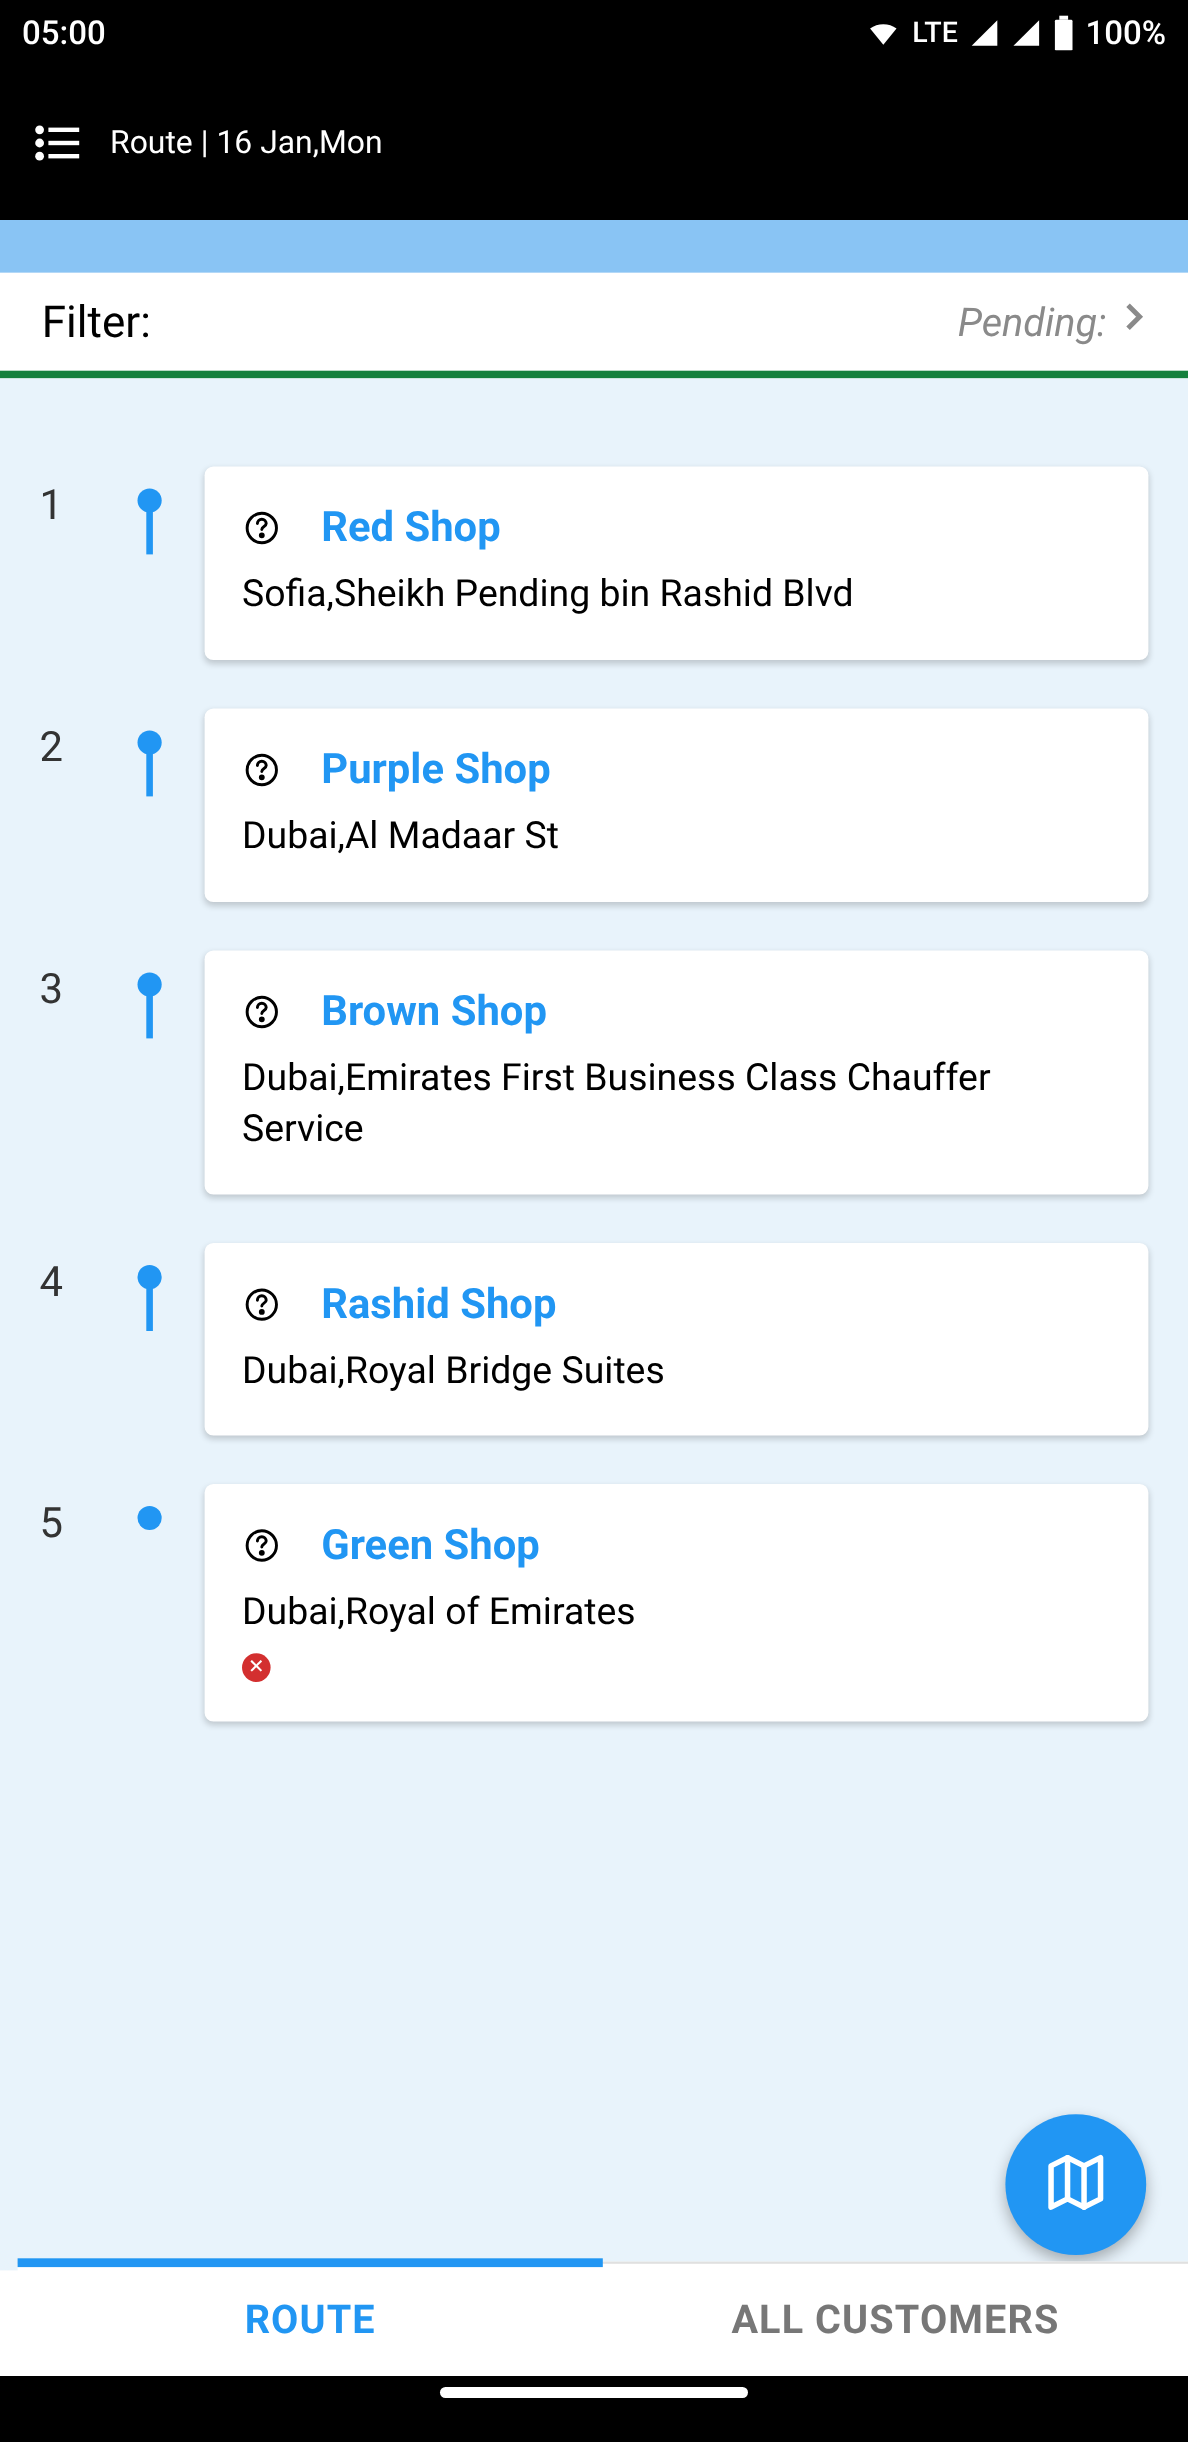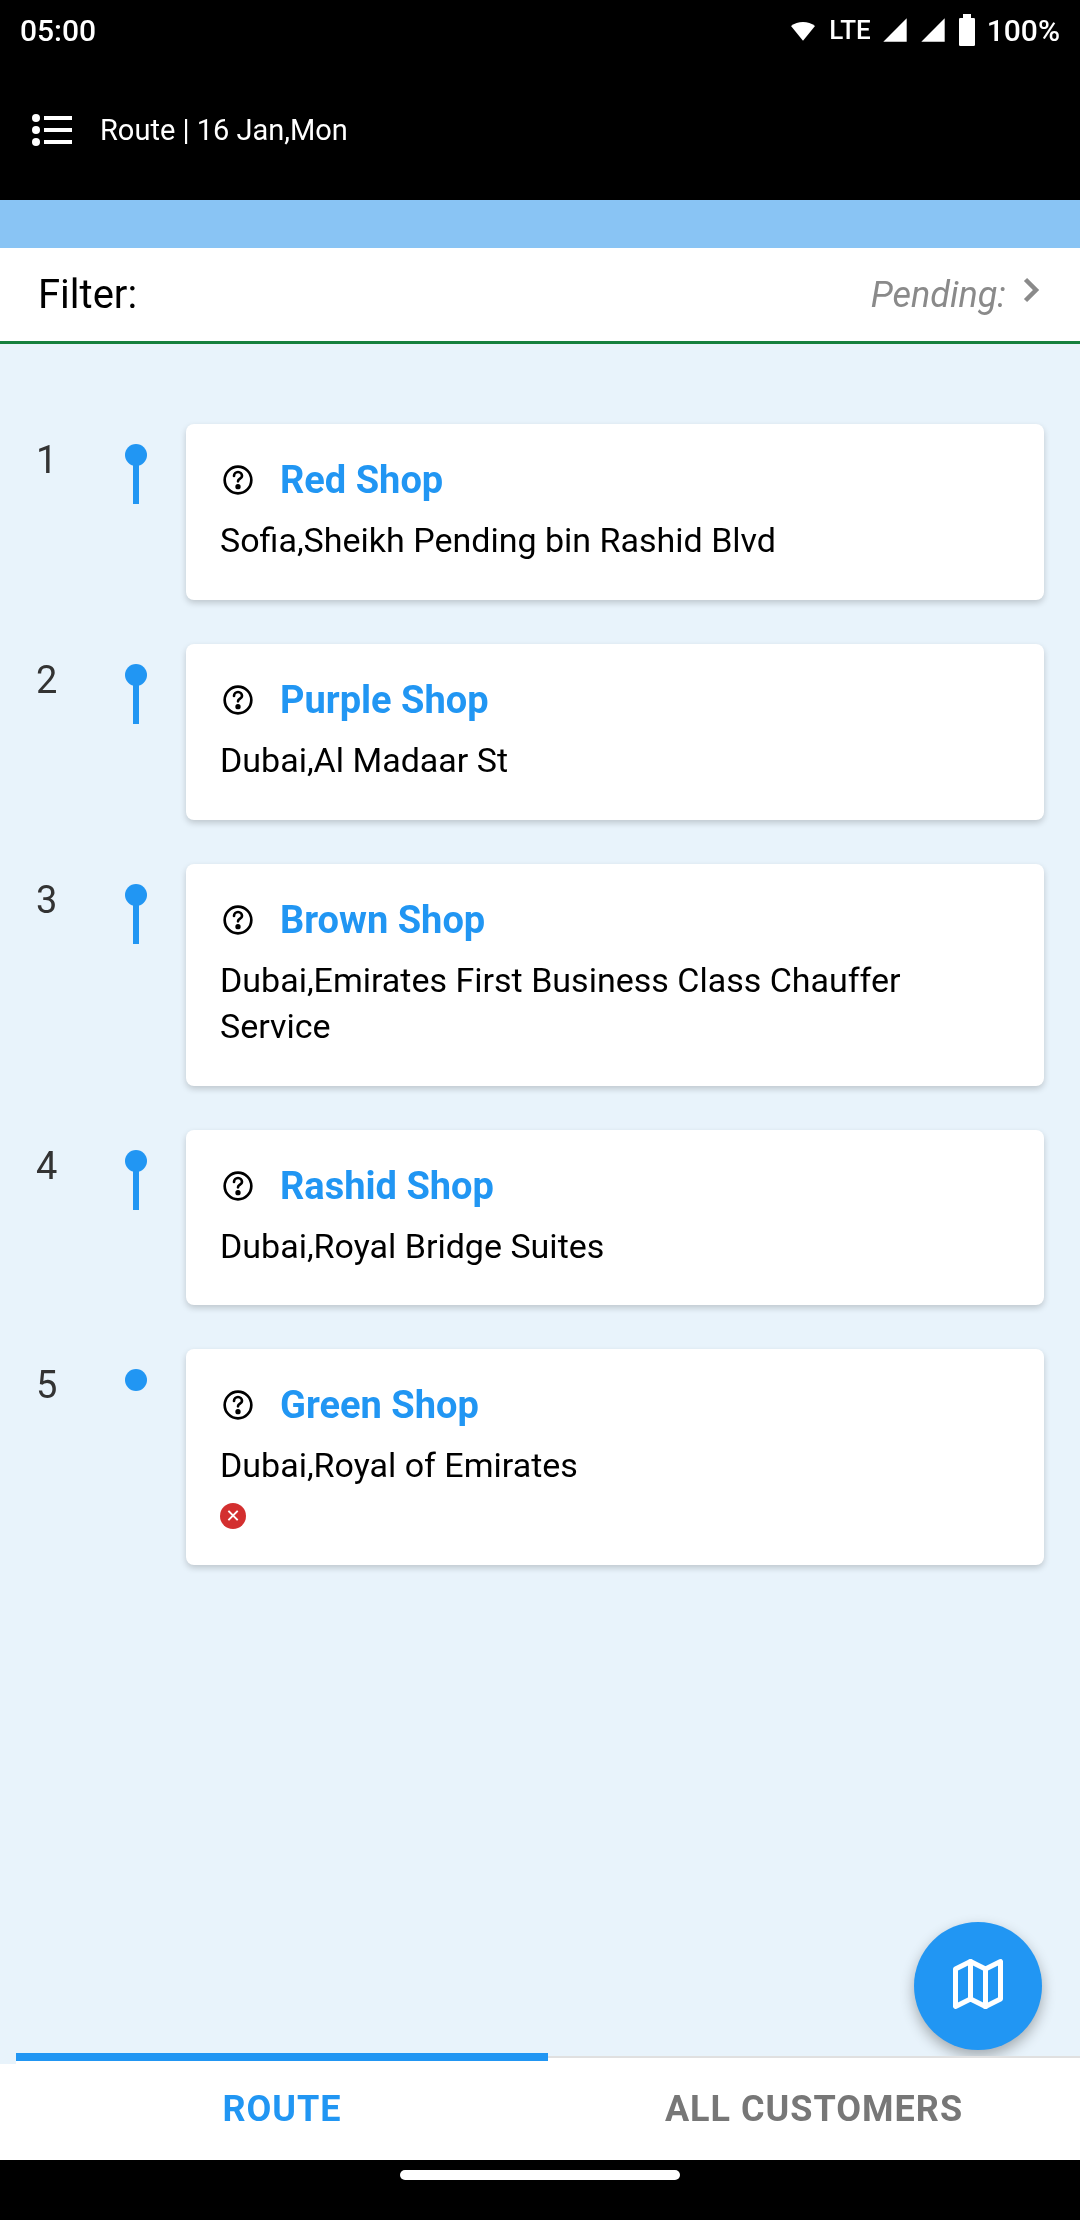--- a/index.html
+++ b/index.html
@@ -39,21 +39,21 @@
 
   .blue-strip { height: 48px; background: #89c4f4; }
 
   .filter-row {
     height: 96px;
     background: #fff;
     display: flex;
     align-items: center;
     justify-content: space-between;
     padding: 0 32px 0 38px;
-    border-bottom: 3px solid #15803d;
+    border-bottom: 7px solid #15803d;
   }
   .filter-row .filter-label { font-size: 40px; color: #000; }
   .filter-row .pending { display: flex; align-items: center; gap: 6px; font-size: 36px; color: #8a8a8a; font-style: italic; }
 
   .route-list {
     background: #e8f3fb;
     padding: 80px 36px 40px 36px;
     min-height: 1720px;
     position: relative;
   }
@@ -66,21 +66,21 @@
   .route-item:last-child .timeline-line { display: none; }
 
   .card {
     flex: 1;
     margin-left: 30px;
     background: #fff;
     border-radius: 8px;
     box-shadow: 0 3px 6px rgba(0,0,0,0.18);
     padding: 34px 34px 36px 34px;
   }
-  .card-header { display: flex; align-items: center; gap: 24px; margin-bottom: 16px; }
+  .card-header { display: flex; align-items: center; gap: 36px; margin-bottom: 16px; }
   .card-title { color: #2196f3; font-size: 38px; font-weight: 700; }
   .card-address { color: #000; font-size: 34px; line-height: 1.35; }
   .help-icon { width: 36px; height: 36px; display: flex; align-items: center; justify-content: center; }
   .error-badge { margin-top: 14px; display: flex; }
   .error-badge-circle { width: 26px; height: 26px; border-radius: 50%; background: #d32f2f; display: flex; align-items: center; justify-content: center; color: #fff; font-size: 18px; line-height: 1; }
 
   .fab {
     position: absolute;
     right: 38px;
     bottom: 140px;

